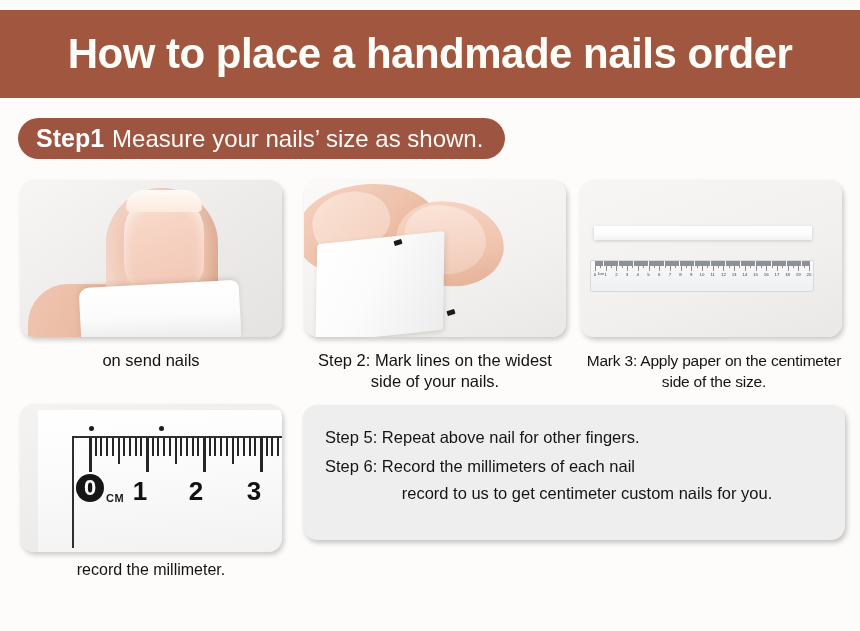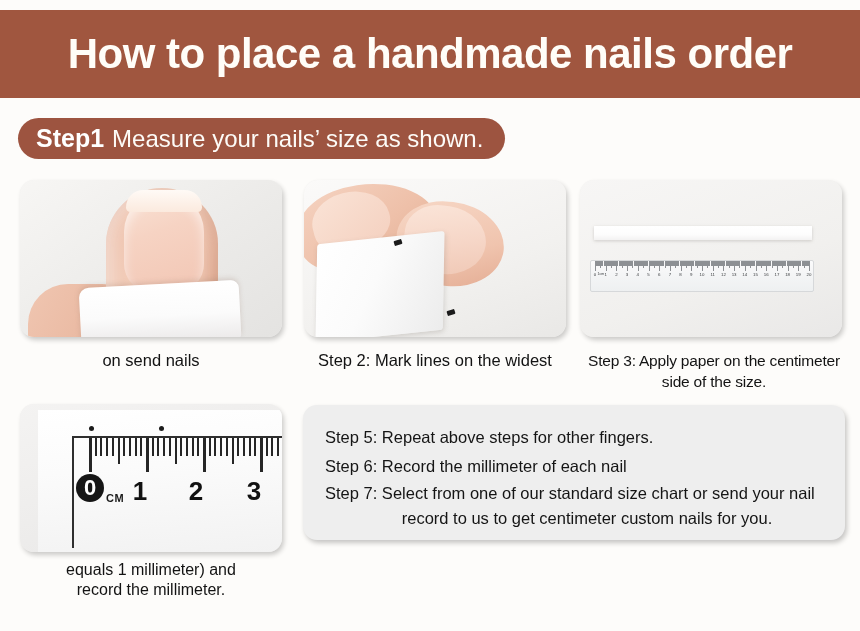--- a/index.html
+++ b/index.html
@@ -648,32 +648,31 @@
     <div class="c4-lbl" style="left:234px">3</div>
   </div>
 </div>
 
 <div class="caption cap1">
   <div>on send nails</div>
 </div>
 
 <div class="caption cap2">
   <div>Step 2: Mark lines on the widest</div>
+  <div>side of your nails.</div>
 </div>
 
 <div class="caption cap3">
-  <div>Step 3: Apply paper on the centimeter</div>
+  <div>Mark 3: Apply paper on the centimeter</div>
   <div>side of the size.</div>
 </div>
 
 <div class="caption cap4">
-  <div>equals 1 millimeter) and</div>
   <div>record the millimeter.</div>
 </div>
 
 <div class="steps-panel">
-  <div class="step-line">Step 5: Repeat above steps for other fingers.</div>
-  <div class="step-line">Step 6: Record the millimeter of  each nail</div>
+  <div class="step-line">Step 5: Repeat above nail for other fingers.</div>
+  <div class="step-line">Step 6: Record the millimeters of  each nail</div>
   <div class="step-line wrap">
-    <span>Step 7: Select from one of our standard size chart or send your nail</span>
     <span class="cont">record to us to get centimeter custom nails for you.</span>
   </div>
 </div>
 
 </body></html>

